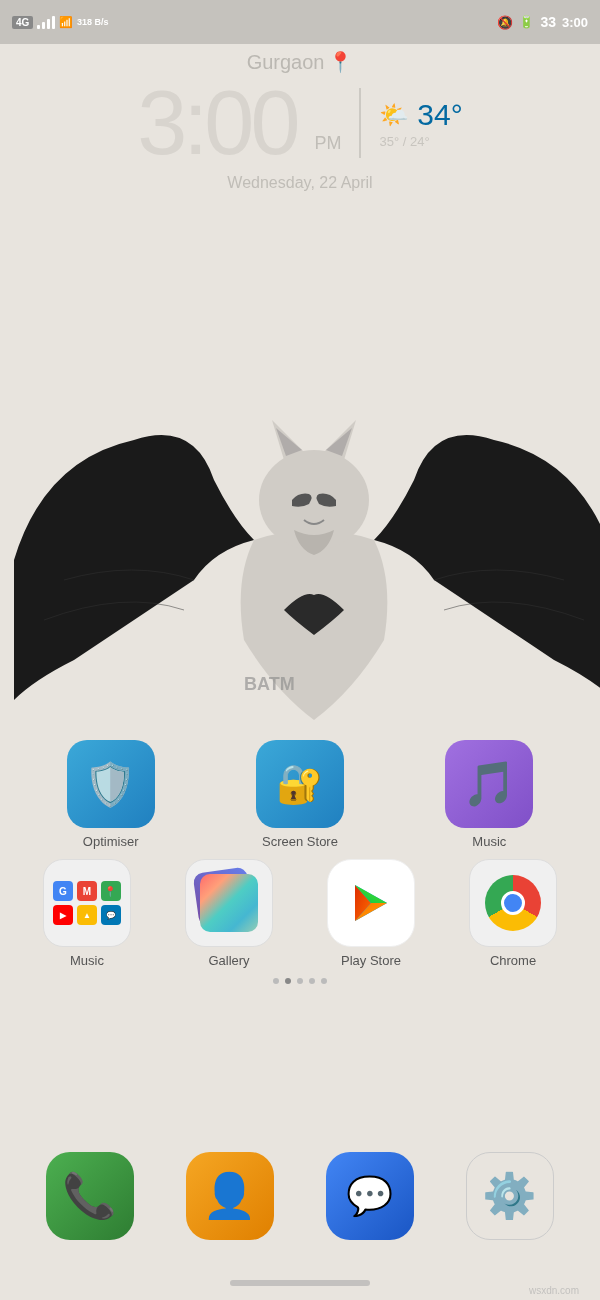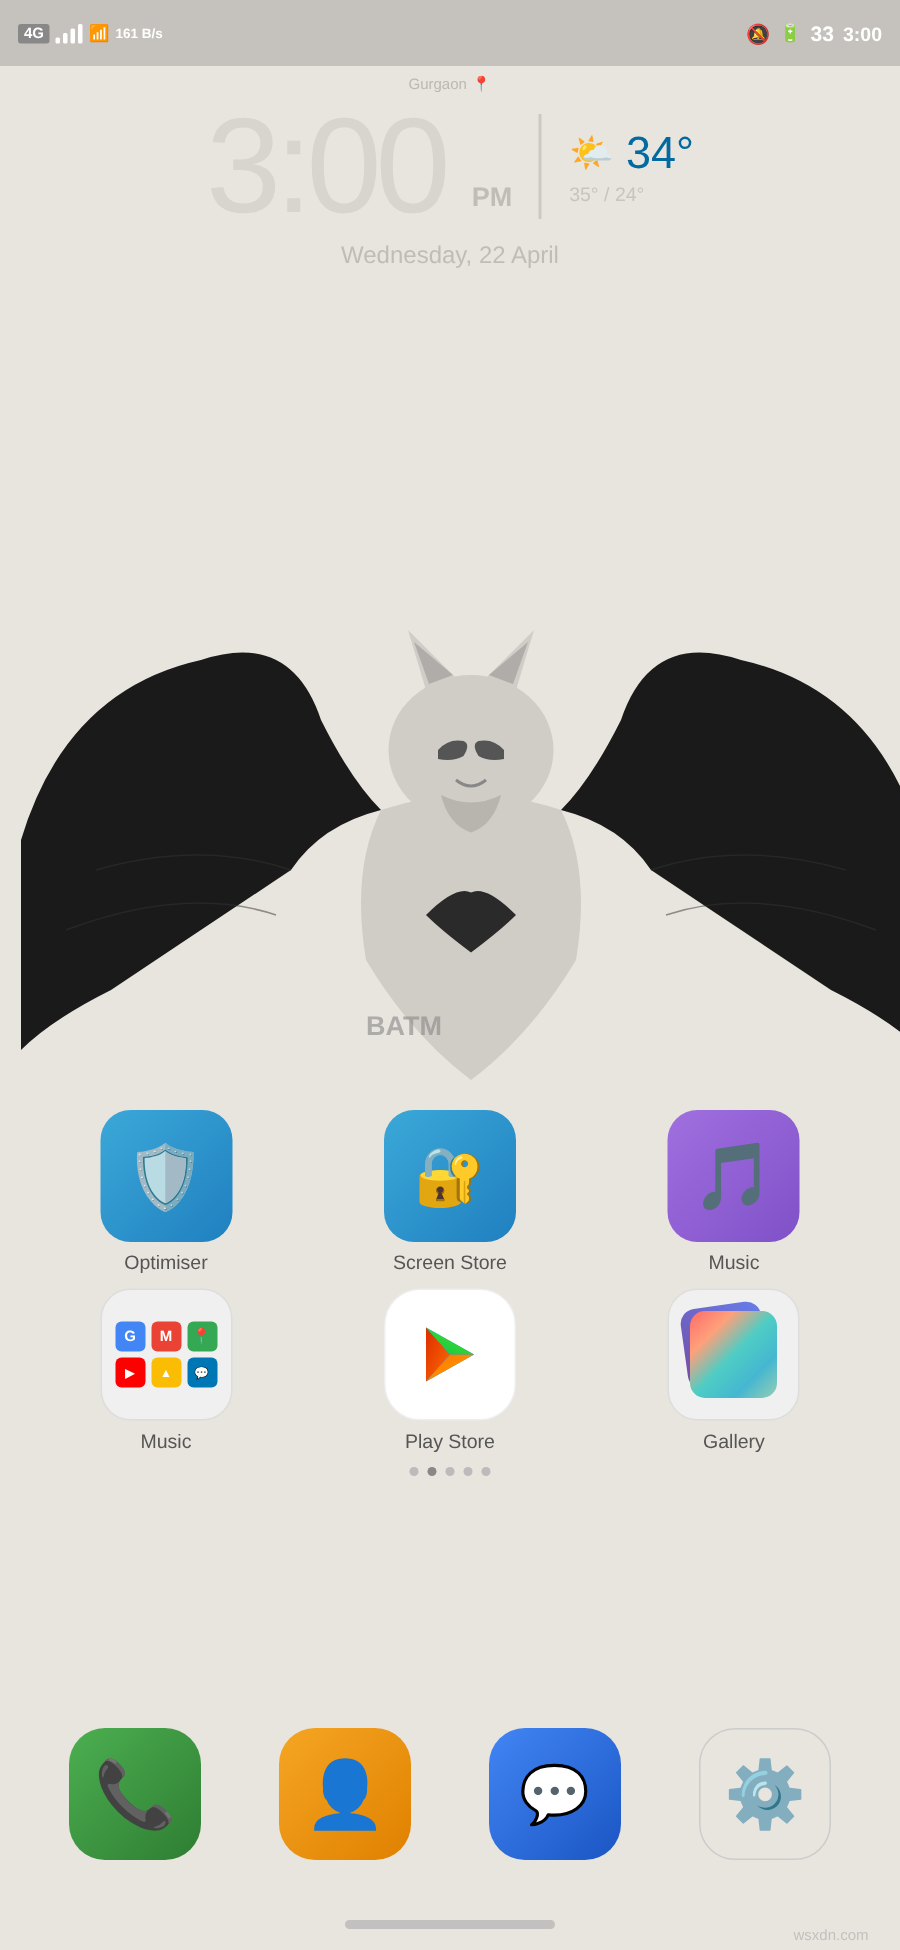--- a/index.html
+++ b/index.html
@@ -76,21 +76,21 @@
     
     .clock-area {
       position: absolute;
       top: 50px;
       width: 100%;
       display: flex;
       flex-direction: column;
       align-items: center;
     }
     .location {
-      font-size: 10px;
+      font-size: 20px;
       color: #bbb8b2;
       display: flex;
       align-items: center;
       gap: 4px;
       margin-bottom: 4px;
     }
     .clock-row {
       display: flex;
       align-items: center;
       gap: 18px;
@@ -100,21 +100,21 @@
       font-weight: 100;
       color: #d8d4ce;
       letter-spacing: -4px;
       line-height: 1;
     }
     .clock-pm {
       font-size: 18px;
       color: #c0bdb7;
       align-self: flex-end;
       margin-bottom: 14px;
-      font-weight: 700;
+      font-weight: 400;
     }
     .clock-divider {
       width: 2px;
       height: 70px;
       background: #ccc9c3;
       align-self: center;
     }
     .weather-area {
       display: flex;
       flex-direction: column;
@@ -407,21 +407,21 @@
 <div class="status-bar">
   <div class="status-left">
     <span style="font-size:10px; background:#888; padding:1px 4px; border-radius:2px;">4G</span>
     <div class="signal-bars">
       <span style="height:4px;"></span>
       <span style="height:7px;"></span>
       <span style="height:10px;"></span>
       <span style="height:13px;"></span>
     </div>
     <span>📶</span>
-    <span style="font-size:9px;">161 B/s</span>
+    <span style="font-size:9px;">318 B/s</span>
   </div>
   <div class="status-right">
     <span style="font-size:13px;">🔕</span>
     <span style="font-size:12px;">🔋</span>
     <span style="font-size:14px;">33</span>
     <span style="font-size:13px;">3:00</span>
   </div>
 </div>
 
 <div class="clock-area">
@@ -477,20 +477,30 @@
         <div class="google-grid">
           <div class="google-grid-dot" style="background:#4285f4;color:#fff;">G</div>
           <div class="google-grid-dot" style="background:#ea4335;color:#fff;">M</div>
           <div class="google-grid-dot" style="background:#34a853;color:#fff;">📍</div>
           <div class="google-grid-dot" style="background:#ff0000;color:#fff;font-size:8px;">▶</div>
           <div class="google-grid-dot" style="background:#fbbc04;color:#fff;font-size:8px;">▲</div>
           <div class="google-grid-dot" style="background:#0077b5;color:#fff;font-size:8px;">💬</div>
         </div>
       </div>
       <span class="app-label">Music</span>
+    </div>
+
+    <div class="app-item">
+      <div class="app-icon-wrap icon-gallery">
+        <div class="gallery-wrap">
+          <div class="gallery-img2"></div>
+          <div class="gallery-img"></div>
+        </div>
+      </div>
+      <span class="app-label">Gallery</span>
     </div>
 
     <div class="app-item">
       <div class="app-icon-wrap icon-playstore play-store-highlight">
         <svg width="56" height="56" viewBox="0 0 56 56">
           <defs>
             <linearGradient id="pg1" x1="0%" y1="0%" x2="100%" y2="100%">
               <stop offset="0%" style="stop-color:#00c6ff"></stop>
               <stop offset="100%" style="stop-color:#0072ff"></stop>
             </linearGradient>
@@ -511,29 +521,27 @@
           <path d="M12 10 L44 28 L12 46 Z" fill="url(#pg1)"></path>
           <path d="M12 10 L28 28 L12 46 Z" fill="url(#pg4)"></path>
           <path d="M12 10 L44 28 L28 28 Z" fill="url(#pg2)"></path>
           <path d="M28 28 L44 28 L12 46 Z" fill="url(#pg3)"></path>
         </svg>
       </div>
       <span class="app-label">Play Store</span>
     </div>
 
     <div class="app-item">
-      <div class="app-icon-wrap icon-gallery">
-        <div class="gallery-wrap">
-          <div class="gallery-img2"></div>
-          <div class="gallery-img"></div>
+      <div class="app-icon-wrap icon-chrome">
+        <div class="chrome-circle">
+          <div class="chrome-inner"></div>
         </div>
       </div>
-      <span class="app-label">Gallery</span>
-    </div>
-
+      <span class="app-label">Chrome</span>
+    </div>
   </div>
 
   <div class="dot-indicators">
     <div class="dot"></div>
     <div class="dot active"></div>
     <div class="dot"></div>
     <div class="dot"></div>
     <div class="dot"></div>
   </div>
 </div>

